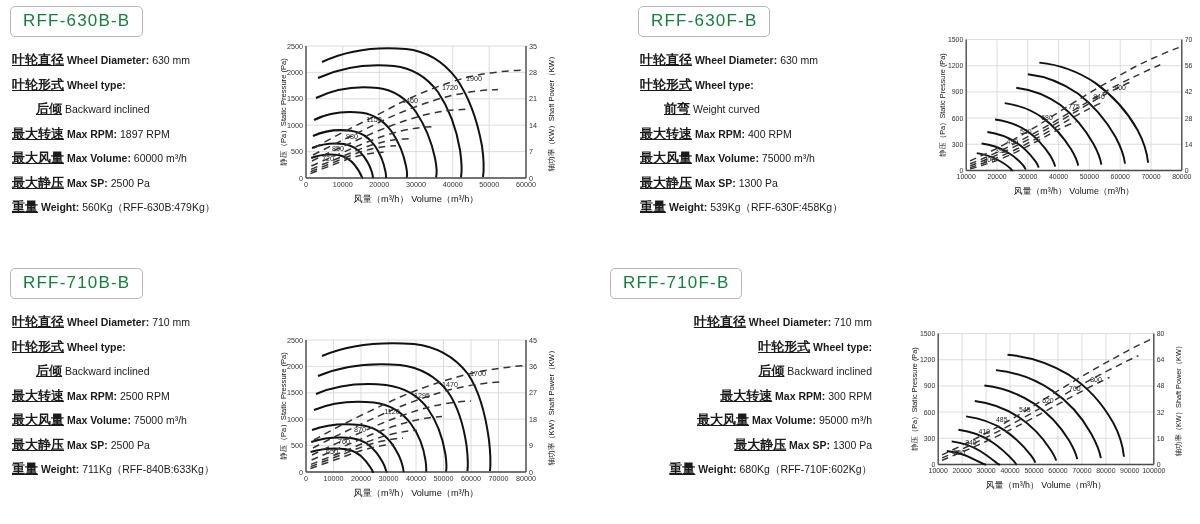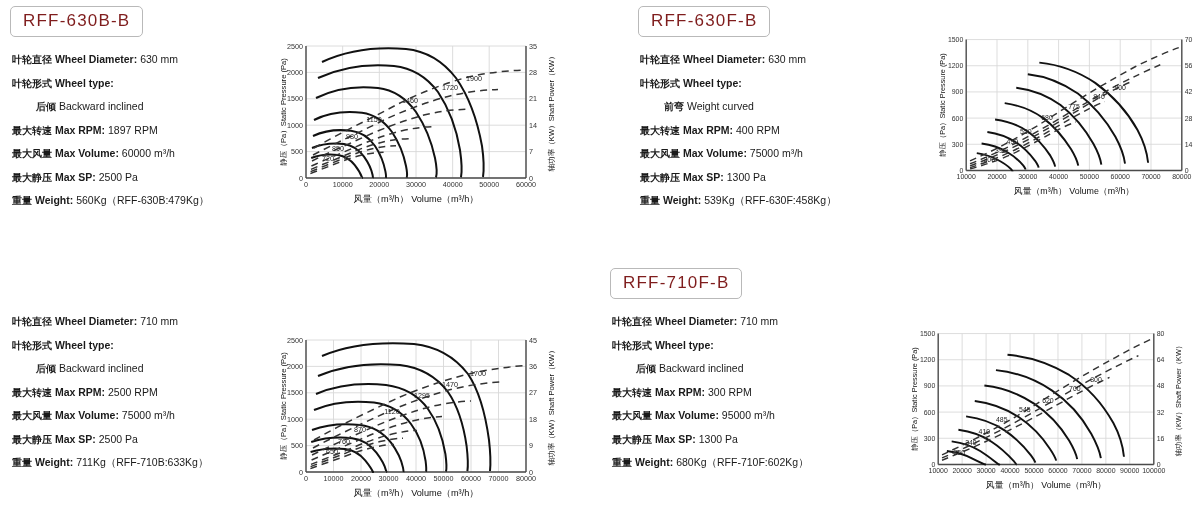--- a/index.html
+++ b/index.html
@@ -20,54 +20,55 @@
     height: 524px;
   }
   .panel {
     position: absolute;
     width: 600px;
     height: 262px;
   }
   .panel.p0 { left: 0;   top: 0; }
   .panel.p1 { left: 628px; top: 0; }
   .panel.p2 { left: 0;   top: 262px; }
-  .panel.p3 { left: 600px; top: 262px; }
+  .panel.p3 { left: 600px; top: 262px; text-align: right; }
 
   .title-box {
     position: absolute;
     left: 10px;
     top: 6px;
     border: 1px solid #b9b9b9;
     border-radius: 5px;
     padding: 4px 12px 5px 12px;
     background: #fff;
   }
   .title-box .title-text {
     font-size: 17px;
     letter-spacing: 1.2px;
-    color: #7f1d1d;
+    color: #15803d;
     font-family: "Liberation Sans", sans-serif;
     white-space: nowrap;
   }
 
   .specs {
     position: absolute;
     left: 12px;
     top: 48px;
     width: 260px;
   }
   .specs .row {
     font-size: 10.5px;
     line-height: 23.5px;
     color: #1a1a1a;
     white-space: nowrap;
   }
   .specs .row .cn {
     font-weight: bold;
-    font-size: 10px;
+    font-size: 13px;
+    text-decoration: underline;
   }
   .specs .row .en {
     font-weight: bold;
   }
   .specs .row .val {
     font-weight: normal;
   }
   .specs .row.indent {
     padding-left: 24px;
     font-weight: normal;
@@ -345,20 +346,23 @@
         </g>
 
         <text class="ax-name" x="80" y="86">风量（m³/h） Volume（m³/h）</text>
         <text class="ax-name-small" x="13" y="40" transform="rotate(-90 13 40)">静压（Pa）Static Pressure (Pa)</text>
         <text class="ax-name-small" x="150" y="40" transform="rotate(-90 150 40)">轴功率（KW）Shaft Power（KW）</text>
       </svg>
     </div>
   </div>
 
   <div class="panel p2">
+    <div class="title-box">
+      <div class="title-text">RFF-710B-B</div>
+    </div>
     <div class="specs">
       <div class="row">
         <span class="cn">叶轮直径</span>
         <span class="en">Wheel Diameter:</span>
         <span class="val">710 mm</span>
       </div>
       <div class="row">
         <span class="cn">叶轮形式</span>
         <span class="en">Wheel type:</span>
       </div>
@@ -377,21 +381,21 @@
         <span class="val">75000 m³/h</span>
       </div>
       <div class="row">
         <span class="cn">最大静压</span>
         <span class="en">Max SP:</span>
         <span class="val">2500 Pa</span>
       </div>
       <div class="row">
         <span class="cn">重量</span>
         <span class="en">Weight:</span>
-        <span class="val">711Kg（RFF-710B:633Kg）</span>
+        <span class="val">711Kg（RFF-840B:633Kg）</span>
       </div>
     </div>
 
     <div class="chart" style="left:262px; top:66px;">
       <svg width="320" height="200" viewBox="0 0 160 100">
         <g>
           <line class="grid-line" x1="22" y1="6" x2="132" y2="6"></line>
           <line class="grid-line" x1="22" y1="19.2" x2="132" y2="19.2"></line>
           <line class="grid-line" x1="22" y1="32.4" x2="132" y2="32.4"></line>
           <line class="grid-line" x1="22" y1="45.6" x2="132" y2="45.6"></line>

